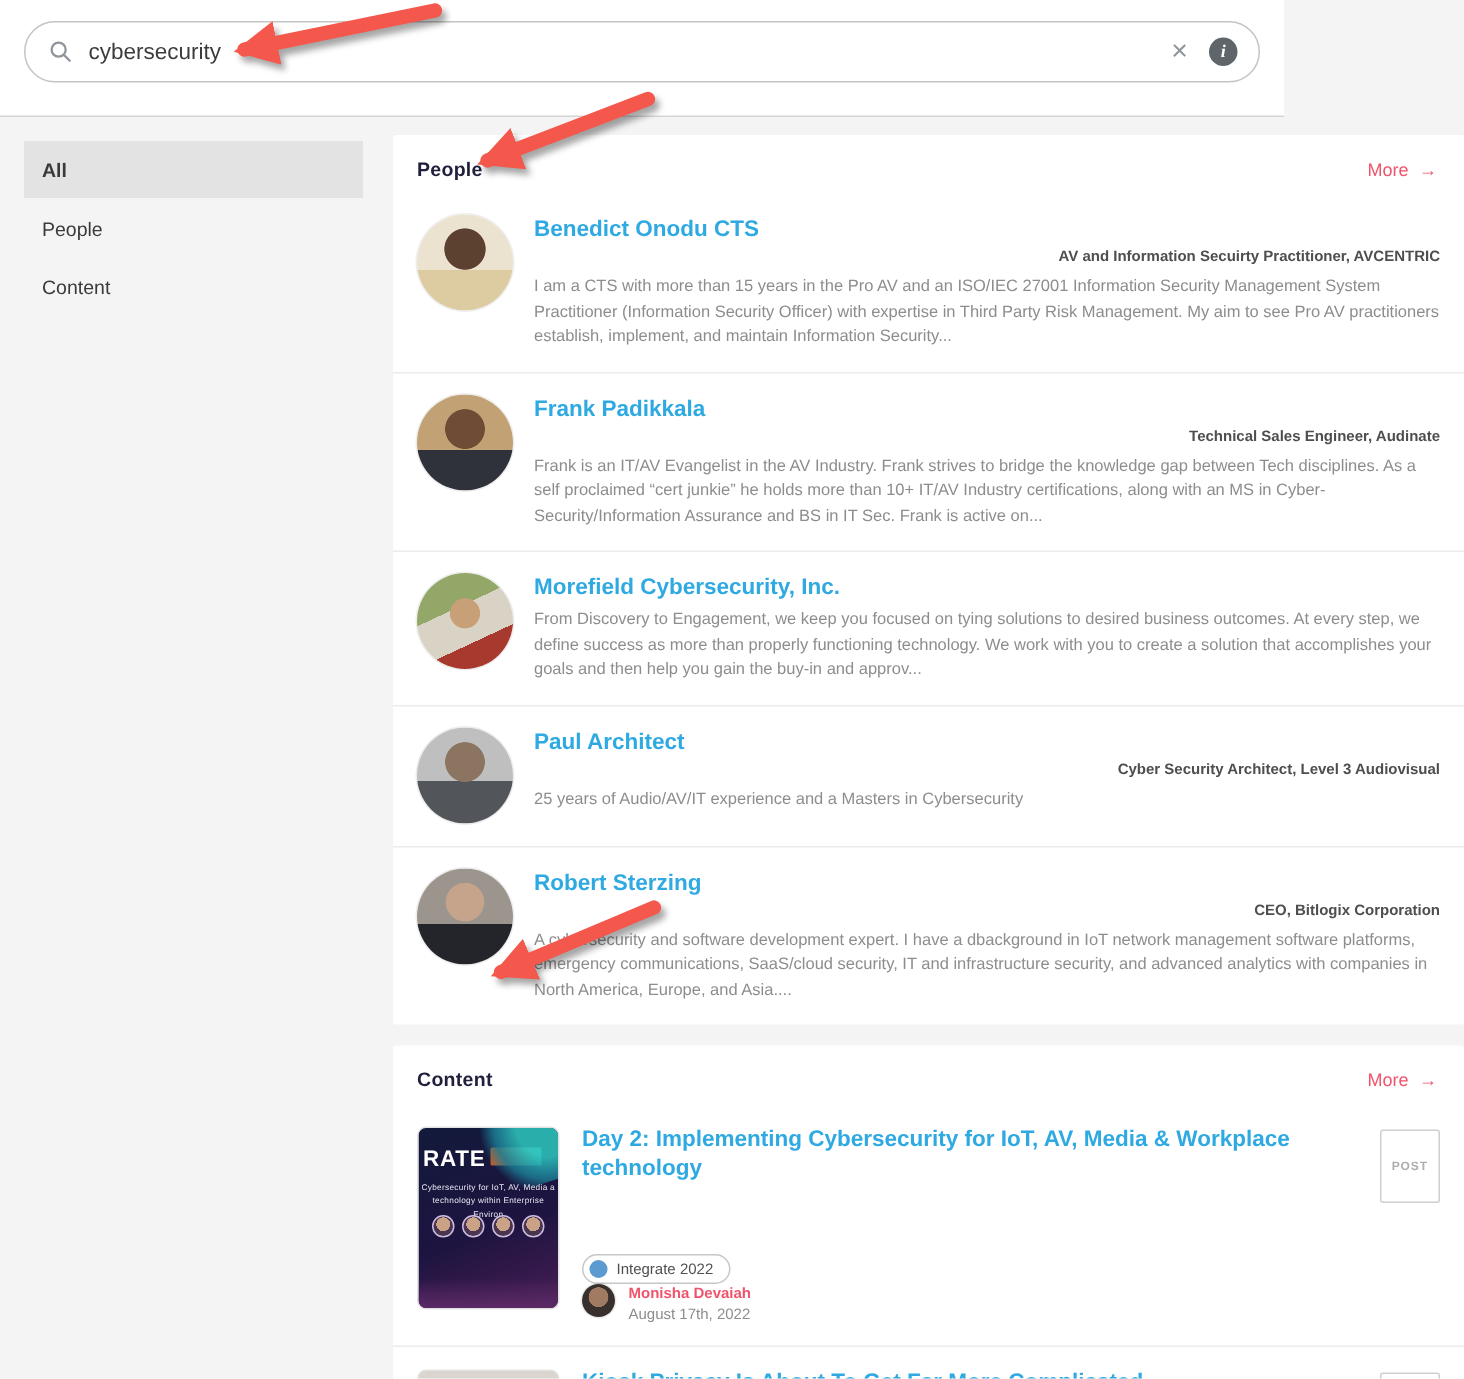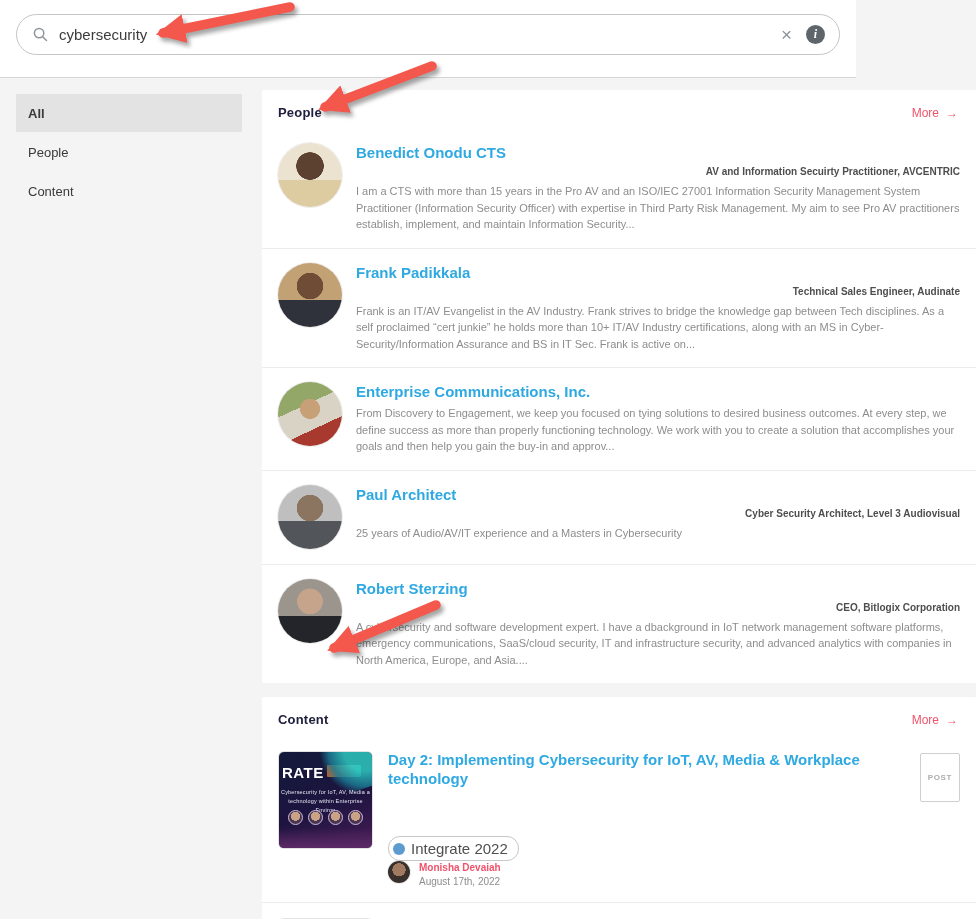--- a/index.html
+++ b/index.html
@@ -85,21 +85,21 @@
   .person-subtitle { font-size:10px; font-weight:bold; color:#4e4e4e; margin-bottom:6px;text-align:right; }
   .person-desc { font-size:11px; color:#8d8d8d; line-height:1.5; }
 
   
   .content-item { display:flex; padding:15px 16px; }
   .content-item.sep { border-top:1px solid #ececec; }
   .thumb {
     width:95px; border-radius:6px; margin-right:15px; flex-shrink:0;
     position:relative; overflow:hidden; border:1px solid #e2e2e2; cursor:pointer;
   }
-  .thumb-day2 { height:98px; background:linear-gradient(160deg,#121a3a 0%, #1d1440 55%, #471d55 100%); }
+  .thumb-day2 { height:122px; background:linear-gradient(160deg,#121a3a 0%, #1d1440 55%, #471d55 100%); }
   .day2-head {
     position:absolute; left:3px; top:12px; color:#fff; font-weight:bold;
     font-size:15px; letter-spacing:0.5px;
   }
   .day2-chip { position:absolute; left:48px; top:13px; width:34px; height:12px;
     background:linear-gradient(90deg,#d86a2a,#2b9aa8); opacity:0.85; border-radius:1px; }
   .day2-swoosh {
     position:absolute; right:-18px; top:-14px; width:70px; height:52px;
     background:radial-gradient(circle at 70% 30%, #2fd4c8 0 35%, #1b7e96 60%, transparent 75%);
     transform:rotate(-18deg); opacity:0.8; border-radius:10px;
@@ -128,21 +128,21 @@
   .post-badge {
     border:1px solid #cfcfcf; border-radius:2px; color:#adadad; background:#fff;
     font-size:8px; font-weight:bold; letter-spacing:0.6px; padding:19px 7px;
     flex-shrink:0; margin-top:2px;
   }
   .tag-row { display:flex; gap:9px; margin-top:11px; flex-wrap:wrap; }
   .tag-row.mt-lg { margin-top:34px; }
   .tag {
     display:inline-flex; align-items:center; gap:6px;
     border:1px solid #c7c7c7; border-radius:12px; padding:3px 10px 3px 4px;
-    font-size:15px; color:#4f4f4f; background:#fff; cursor:pointer;
+    font-size:10px; color:#4f4f4f; background:#fff; cursor:pointer;
   }
   .tag-dot { width:12px; height:12px; border-radius:50%; }
   .author-row { display:flex; align-items:flex-start; gap:9px; }
   .author-avatar {
     width:22px; height:22px; border-radius:50%; flex-shrink:0;
     background:radial-gradient(circle at 50% 40%, #a07a61 0 38%, #38302c 39%);
     box-shadow:0 0 0 1px rgba(0,0,0,0.08);
   }
   .author-name { font-size:10px; font-weight:bold; color:#f0536b; line-height:1.3; cursor:pointer; }
   .author-date { font-size:10px; color:#8d8d8d; margin-top:2px; }
@@ -203,21 +203,21 @@
       <div class="person-info">
         <div class="person-name">Frank Padikkala</div>
         <div class="person-subtitle">Technical Sales Engineer, Audinate</div>
         <div class="person-desc">Frank is an IT/AV Evangelist in the AV Industry. Frank strives to bridge the knowledge gap between Tech disciplines. As a self proclaimed “cert junkie” he holds more than 10+ IT/AV Industry certifications, along with an MS in Cyber-Security/Information Assurance and BS in IT Sec. Frank is active on...</div>
       </div>
     </div>
 
     <div class="person-row sep">
       <div class="avatar av-morefield"></div>
       <div class="person-info">
-        <div class="person-name">Enterprise Communications, Inc.</div>
+        <div class="person-name">Morefield Cybersecurity, Inc.</div>
         <div class="person-desc">From Discovery to Engagement, we keep you focused on tying solutions to desired business outcomes. At every step, we define success as more than properly functioning technology. We work with you to create a solution that accomplishes your goals and then help you gain the buy-in and approv...</div>
       </div>
     </div>
 
     <div class="person-row sep">
       <div class="avatar av-paul"></div>
       <div class="person-info">
         <div class="person-name">Paul Architect</div>
         <div class="person-subtitle">Cyber Security Architect, Level 3 Audiovisual</div>
         <div class="person-desc">25 years of Audio/AV/IT experience and a Masters in Cybersecurity</div>

